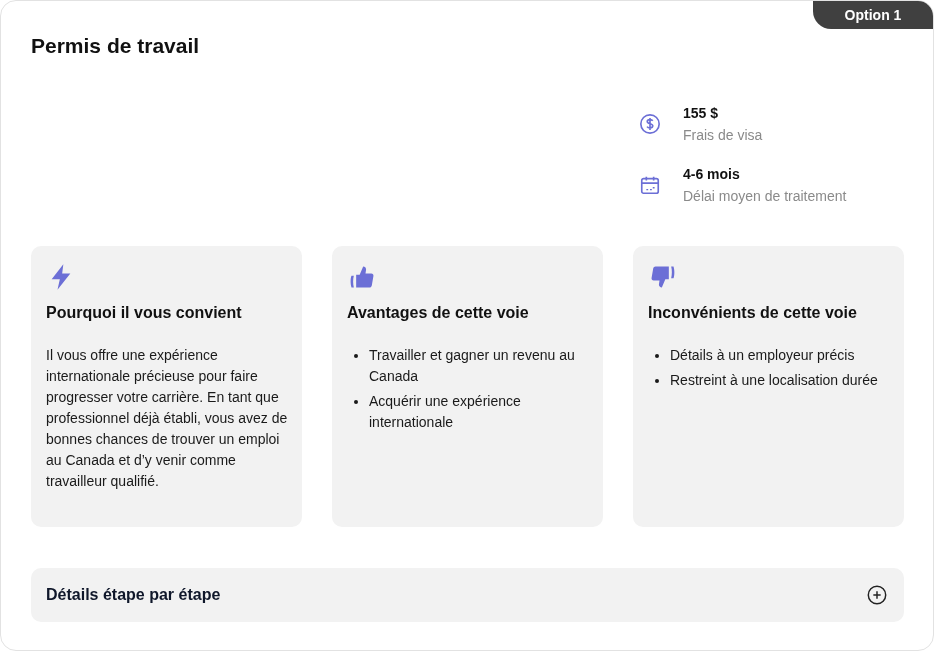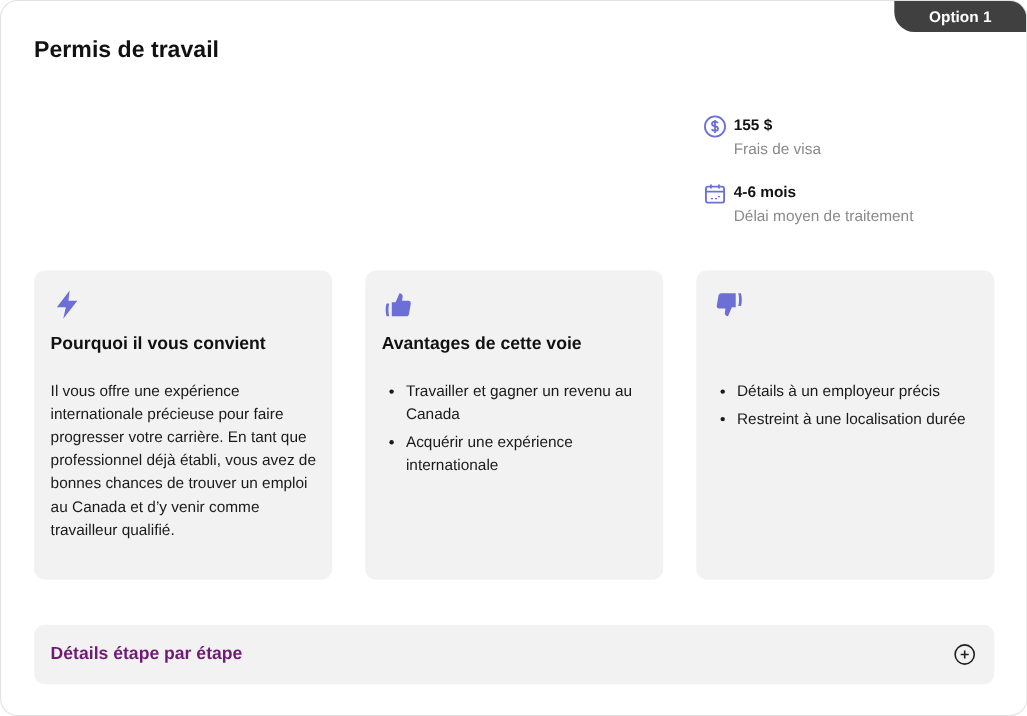--- a/index.html
+++ b/index.html
@@ -1,32 +1,32 @@
 <!DOCTYPE html>
 <html><head>
 <meta charset="utf-8">
 <style>
   html, body { margin:0; padding:0; }
   body { width:934px; height:651px; background:#ffffff; font-family:"Liberation Sans", sans-serif; color:#111; overflow:hidden; }
   .card { position:absolute; left:0; top:0; width:932px; height:649px; border:1px solid #e2e2e2; border-radius:16px; background:#fff; overflow:hidden; }
   .badge { position:absolute; right:0; top:0; width:120px; height:28px; background:#404040; color:#fff; border-bottom-left-radius:18px; display:flex; align-items:center; justify-content:center; font-size:14px; font-weight:bold; }
   .title { position:absolute; left:30px; top:33px; font-size:21px; font-weight:bold; color:#111; }
   .desc { position:absolute; left:30px; top:104px; width:560px; font-size:15px; line-height:23.5px; color:#1a1a1a; }
-  .stat { position:absolute; left:638px; display:flex; gap:6px; }
+  .stat { position:absolute; left:638px; display:flex; gap:22px;align-items:center; }
   .stat .icon { width:22px; height:22px; color:#6c6fd6; margin-top:-1px; }
   .stat .val { font-size:14px; font-weight:bold; color:#111; }
   .stat .lbl { font-size:14px; color:#8a8a8a; margin-top:6px; }
   .tile { position:absolute; top:245px; width:271px; height:281px; background:#f2f2f2; border-radius:10px; }
   .tile .ticon { position:absolute; left:16px; top:17px; width:28px; height:28px; color:#6c6fd6; }
   .tile .thead { position:absolute; left:15px; top:58px; font-size:16px; font-weight:bold; color:#111; }
   .tile .tbody { position:absolute; left:15px; top:99px; width:245px; font-size:14px; line-height:21px; color:#1a1a1a; }
   .tile ul { margin:0; padding:0 0 0 22px; }
   .tile li { margin-bottom:4px; }
   .accordion { position:absolute; left:30px; top:567px; width:873px; height:54px; background:#f2f2f2; border-radius:10px; display:flex; align-items:center; justify-content:space-between; box-sizing:border-box; padding:0 16px 0 15px; cursor:pointer; }
-  .accordion .alabel { font-size:16px; font-weight:bold; color:#701a75; }
+  .accordion .alabel { font-size:16px; font-weight:bold; color:#0f172a; }
   .accordion .plus { width:22px; height:22px; color:#222; }
 </style>
 </head>
 <body>
 
 <div class="card">
   <div class="badge">Option 1</div>
   <div class="title">Permis de travail</div>
 
   <div class="stat" style="top:104px;">
@@ -71,20 +71,21 @@
       </svg>
     <div class="thead">Pourquoi il vous convient</div>
     <div class="tbody">Il vous offre une expérience internationale précieuse pour faire progresser votre carrière. En tant que professionnel déjà établi, vous avez de bonnes chances de trouver un emploi au Canada et d’y venir comme travailleur qualifié.</div>
   </div>
 
   <div class="tile" style="left:632px;">
     <svg class="ticon" viewBox="0 0 24 24" fill="currentColor">
         <path d="M17 14h-3l-3 7c-1.5 0-2.5-1-2.5-2.5L9 15H4c-1.2 0-2-1-1.8-2.2l1.4-8c.2-1 1-1.8 2-1.8H17z"></path>
         <path d="M21 13c1-2 1-7 0-10h-2c.8 3 .8 7 0 10z"></path>
       </svg>
+    <div class="thead">Inconvénients de cette voie</div>
     <div class="tbody">
       <ul>
         <li>Détails à un employeur précis</li>
         <li>Restreint à une localisation durée</li>
       </ul>
     </div>
   </div>
 
   <div class="accordion">
     <span class="alabel">Détails étape par étape</span>

